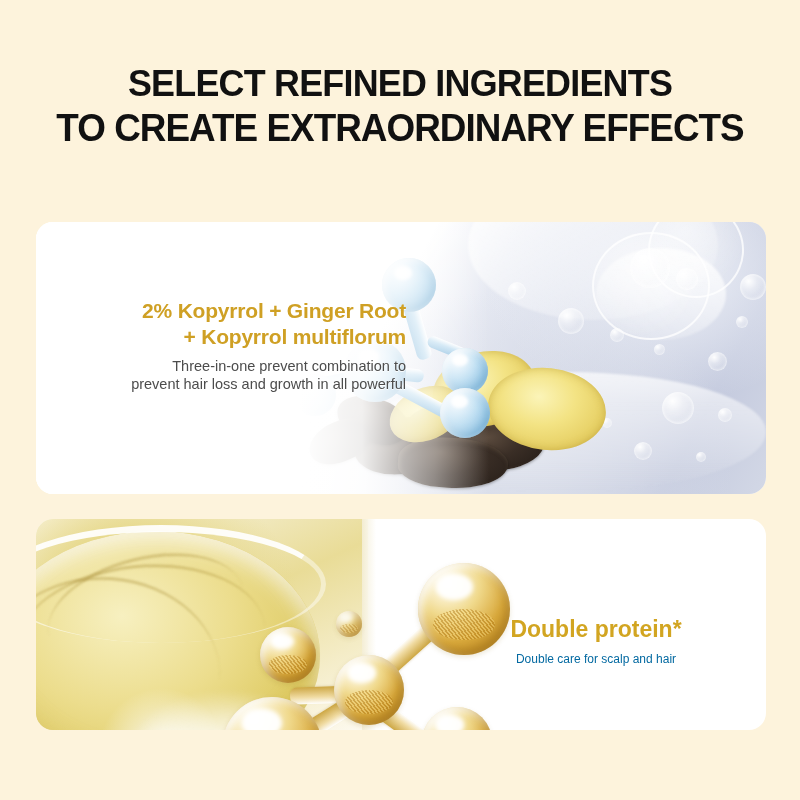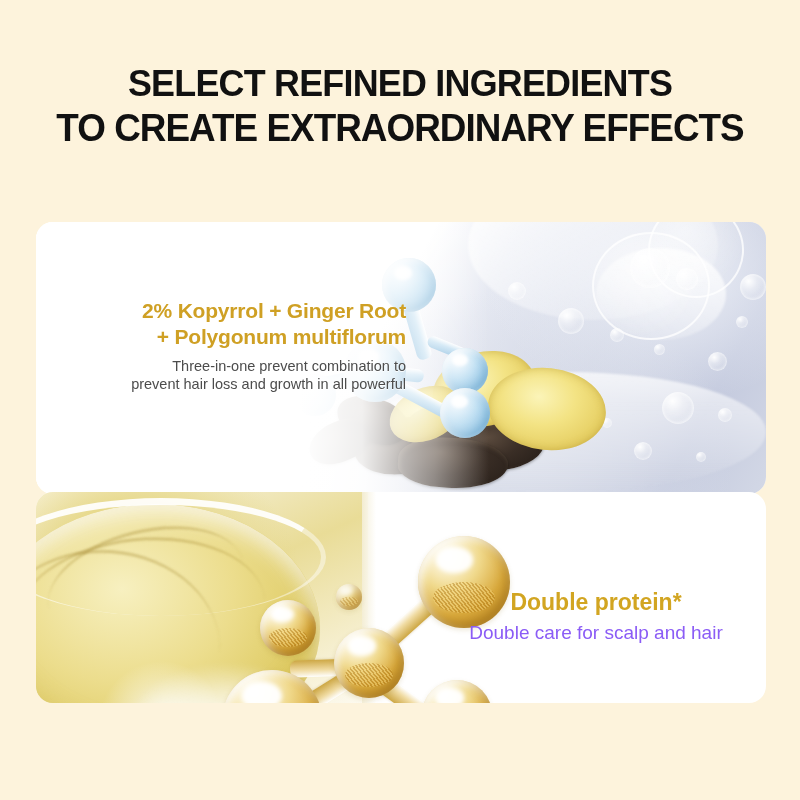--- a/index.html
+++ b/index.html
@@ -36,21 +36,21 @@
 
   
   .card {
     position:absolute;
     border-radius:17px;
     overflow:hidden;
     background:#ffffff;
   }
 
   #card-top    { left:36px; top:222px;  width:730px; height:272px; }
-  #card-bottom { left:36px; top:492px;  width:730px; height:211px; }
+  #card-bottom { left:36px; top:519px;  width:730px; height:211px; }
 
   
   .gel-bg {
     position:absolute; inset:0;
     background:
       radial-gradient(ellipse 260px 190px at 86% 18%, #eef1f8 0%, rgba(238,241,248,0) 70%),
       radial-gradient(ellipse 300px 240px at 66% 88%, #dde1ec 0%, rgba(221,225,236,0) 72%),
       linear-gradient(118deg,#ffffff 0%,#ffffff 46%,#e6e9f2 56%,#cdd2e2 72%,#c4cade 88%,#d3d8e6 100%);
   }
   
@@ -188,21 +188,21 @@
 
   
   .txt-right {
     position:absolute; left:400px; top:96px; width:320px;
     text-align:center; z-index:6;
   }
   .head-gold2 {
     color:#d2a521; font-weight:700; font-size:23px; line-height:28px;
   }
   .sub-gray2 {
-    margin-top:7px; color:#8b5cf6; font-size:19px; line-height:19px;
+    margin-top:7px; color:#0369a1; font-size:12px; line-height:19px;
   }
 </style>
 </head>
 <body>
 
 <div class="page">
 
   <div class="headline">
     <span class="headline-line l1">SELECT REFINED INGREDIENTS</span>
     <span class="headline-line l2">TO CREATE EXTRAORDINARY EFFECTS</span>
@@ -257,21 +257,21 @@
       <div class="node" style="left:258px;top:152px;width:42px;height:42px;"></div>
       <div class="node" style="left:406px;top:126px;width:46px;height:46px;"></div>
       <div class="node" style="left:404px;top:166px;width:50px;height:50px;"></div>
     </div>
 
     <div class="gel-fade"></div>
 
     <div class="txt-left">
       <div class="head-gold">
         <span>2% Kopyrrol + Ginger Root</span><br>
-        <span>+ Polygonum multiflorum</span>
+        <span>+ Kopyrrol multiflorum</span>
       </div>
       <div class="sub-gray">
         <span>Three-in-one prevent combination to</span><br>
         <span>prevent hair loss and growth in all powerful</span>
       </div>
     </div>
   </div>
 
   <div class="card" id="card-bottom">
 

